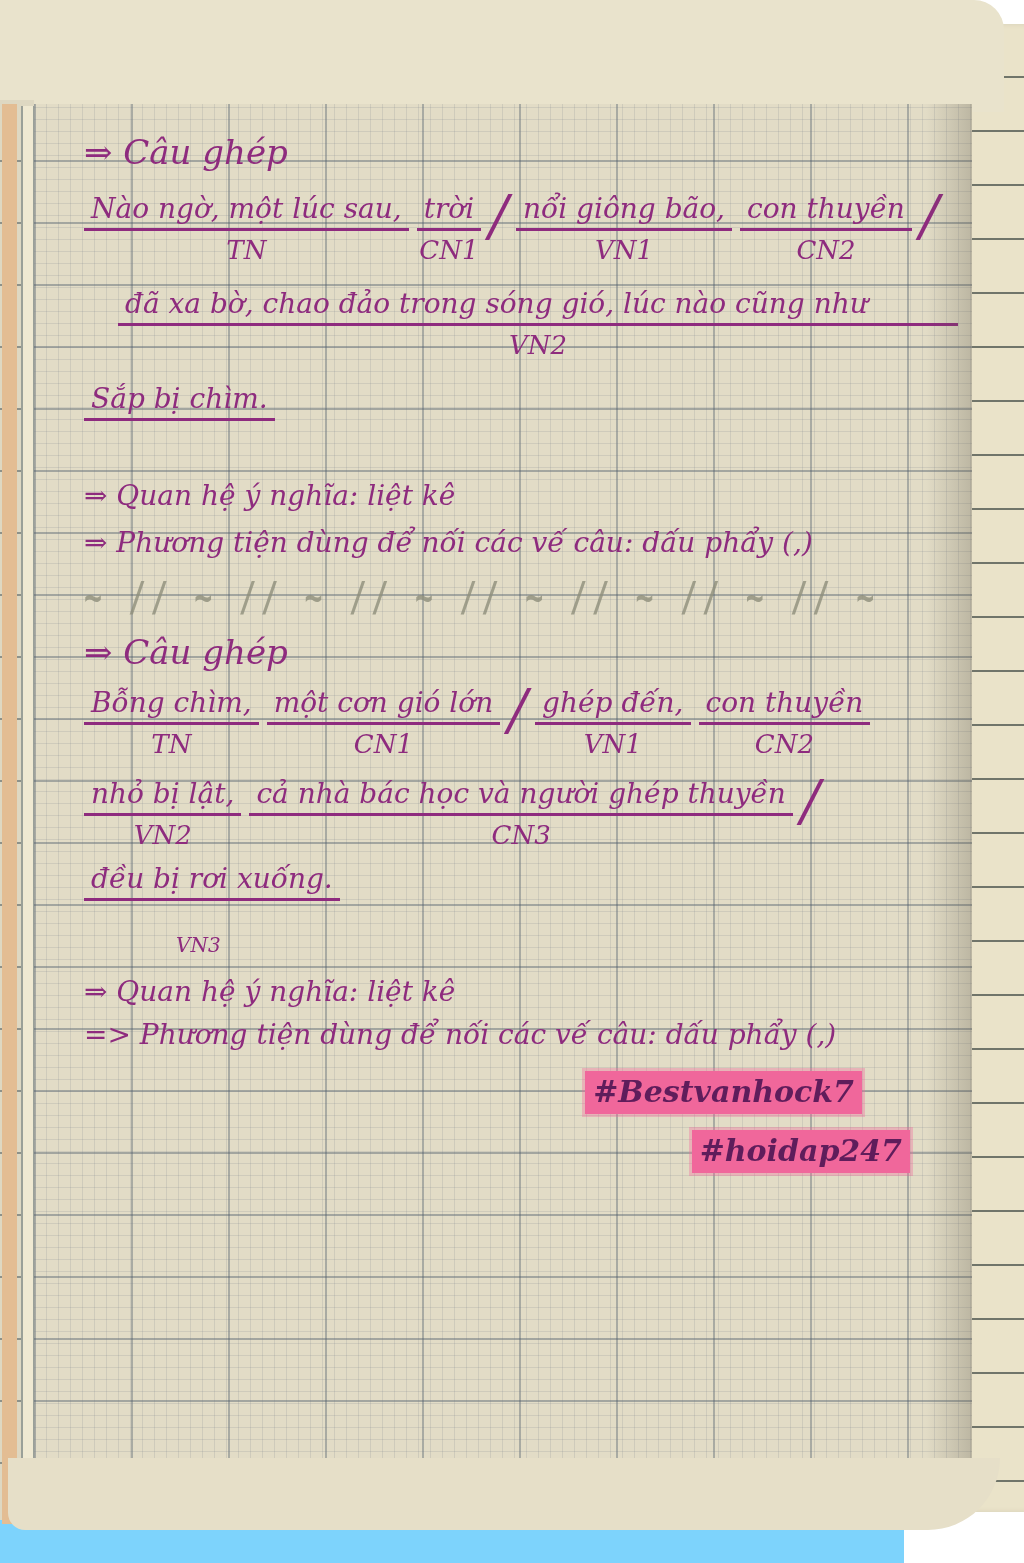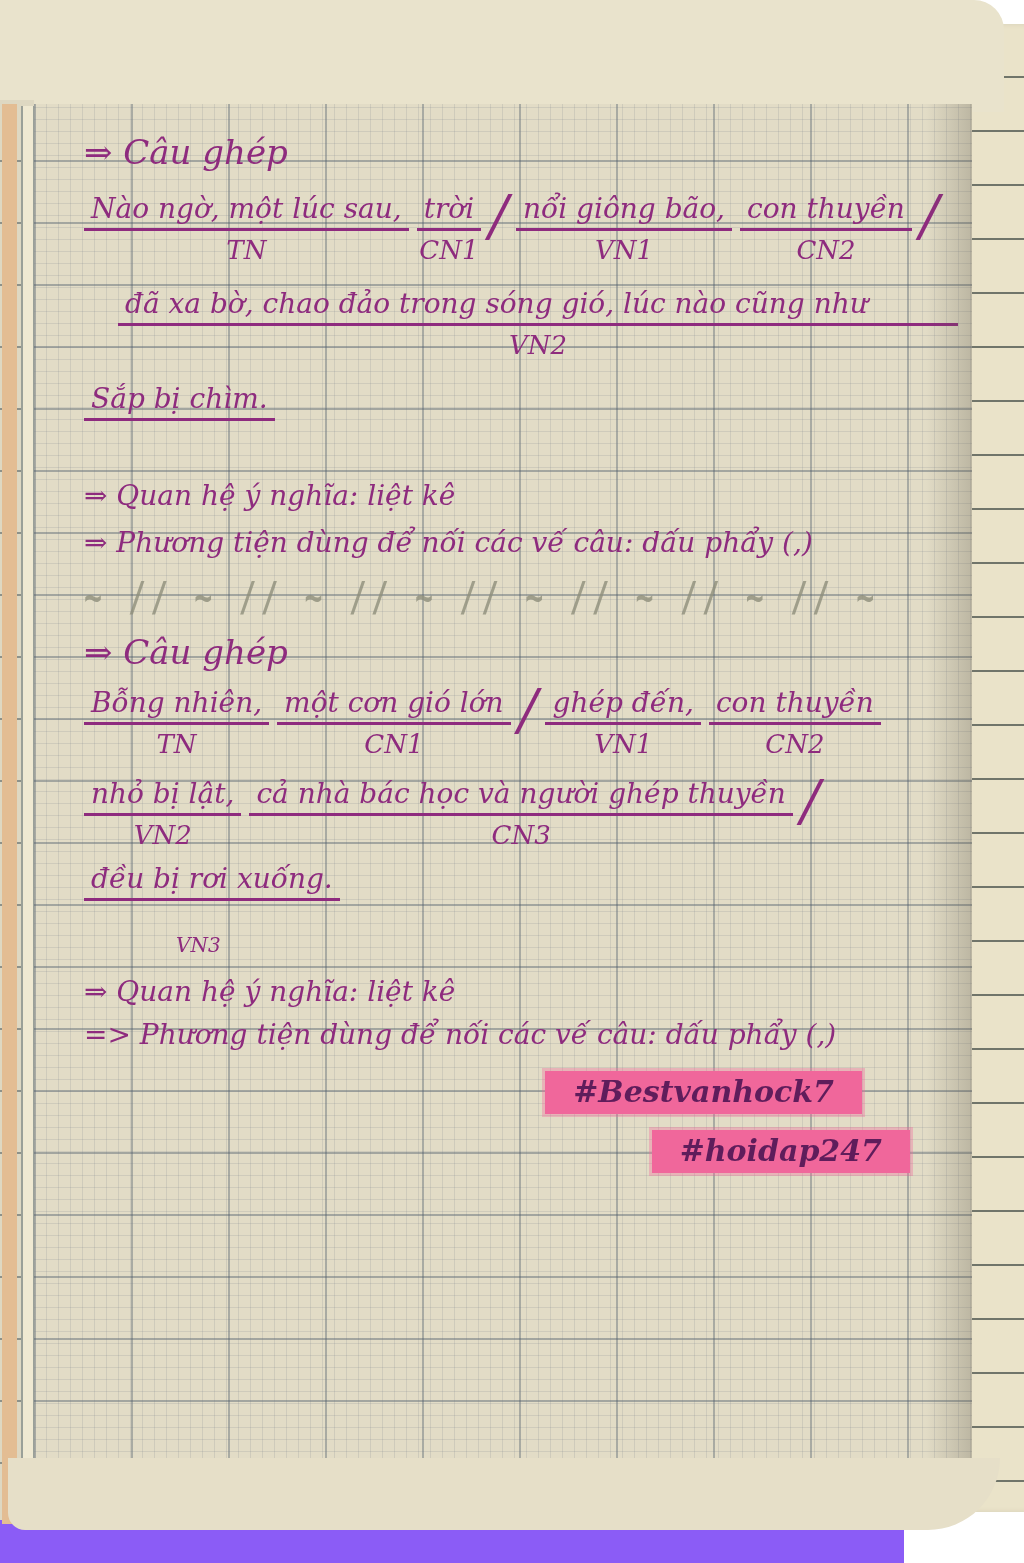--- a/index.html
+++ b/index.html
@@ -3,21 +3,21 @@
 <meta charset="utf-8">
 <style>
   :root{
     --ink:#8e2b7e;
     --pencil:#8f8f7c;
     --highlight:#f0679b;
     --paper:#e2dcc6;
   }
   *{margin:0;padding:0;box-sizing:border-box;}
   body{width:1024px;height:1563px;overflow:hidden;font-family:"DejaVu Serif",serif;}
-  .photo{position:relative;width:904px;height:1563px;background:#8b5cf6;}
+  .photo{position:relative;width:904px;height:1563px;background:#7dd3fc;}
 
   
   .page-right{
     position:absolute;left:948px;top:24px;width:76px;height:1488px;
     background:#eae3c9;border-radius:20px 0 0 6px;
     background-image:repeating-linear-gradient(180deg,transparent 0 52px,#70756a 52px 54px);
     box-shadow:inset 8px 0 10px -6px rgba(60,55,45,.55);
   }
   
   .page-top{
@@ -83,21 +83,21 @@
   .row-s2-3{margin-bottom:18px;font-size:28px;}
   .row-s2-3 .seg-text{display:inline-block;}
   .row-s2-3 .seg-label{display:block;margin-left:92px;font-size:20px;padding-top:8px;margin-top:24px;}
   .rel-line2{font-size:28px;margin-bottom:10px;}
   .means-line2{font-size:28px;margin-bottom:20px;}
 
   .hashtag-line{text-align:right;margin-bottom:16px;}
   .hashtag-line.second{padding-right:48px;}
   .hashtag{
     display:inline-block;background:var(--highlight);color:#5f1d5b;
-    font-size:30px;font-style:italic;font-weight:bold;padding:3px 28px 5px;
+    font-size:30px;font-style:italic;font-weight:bold;padding:3px 8px 5px;
     box-shadow:0 0 0 3px rgba(240,103,155,.35);
   }
   .hashtag-line.first{padding-right:96px;}
 </style>
 </head>
 <body>
 
 <div class="photo">
 
   <div class="page-right"></div>
@@ -143,21 +143,21 @@
 
       <div class="hw rel-line">⇒ Quan hệ ý nghĩa: liệt kê</div>
       <div class="hw means-line">⇒ Phương tiện dùng để nối các vế câu: dấu phẩy (,)</div>
 
       <div class="divider">~ // ~ // ~ // ~ // ~ // ~ // ~ // ~</div>
 
       <div class="hw title title2">⇒ Câu ghép</div>
 
       <div class="clause-row row-s2-1">
         <span class="seg hw">
-          <span class="seg-text">Bỗng nhiên,</span>
+          <span class="seg-text">Bỗng chìm,</span>
           <span class="seg-label">TN</span>
         </span>
         <span class="seg hw">
           <span class="seg-text">một cơn gió lớn</span>
           <span class="seg-label">CN1</span>
         </span>
         <span class="slash hw">/</span>
         <span class="seg hw">
           <span class="seg-text">ghép đến,</span>
           <span class="seg-label">VN1</span>

